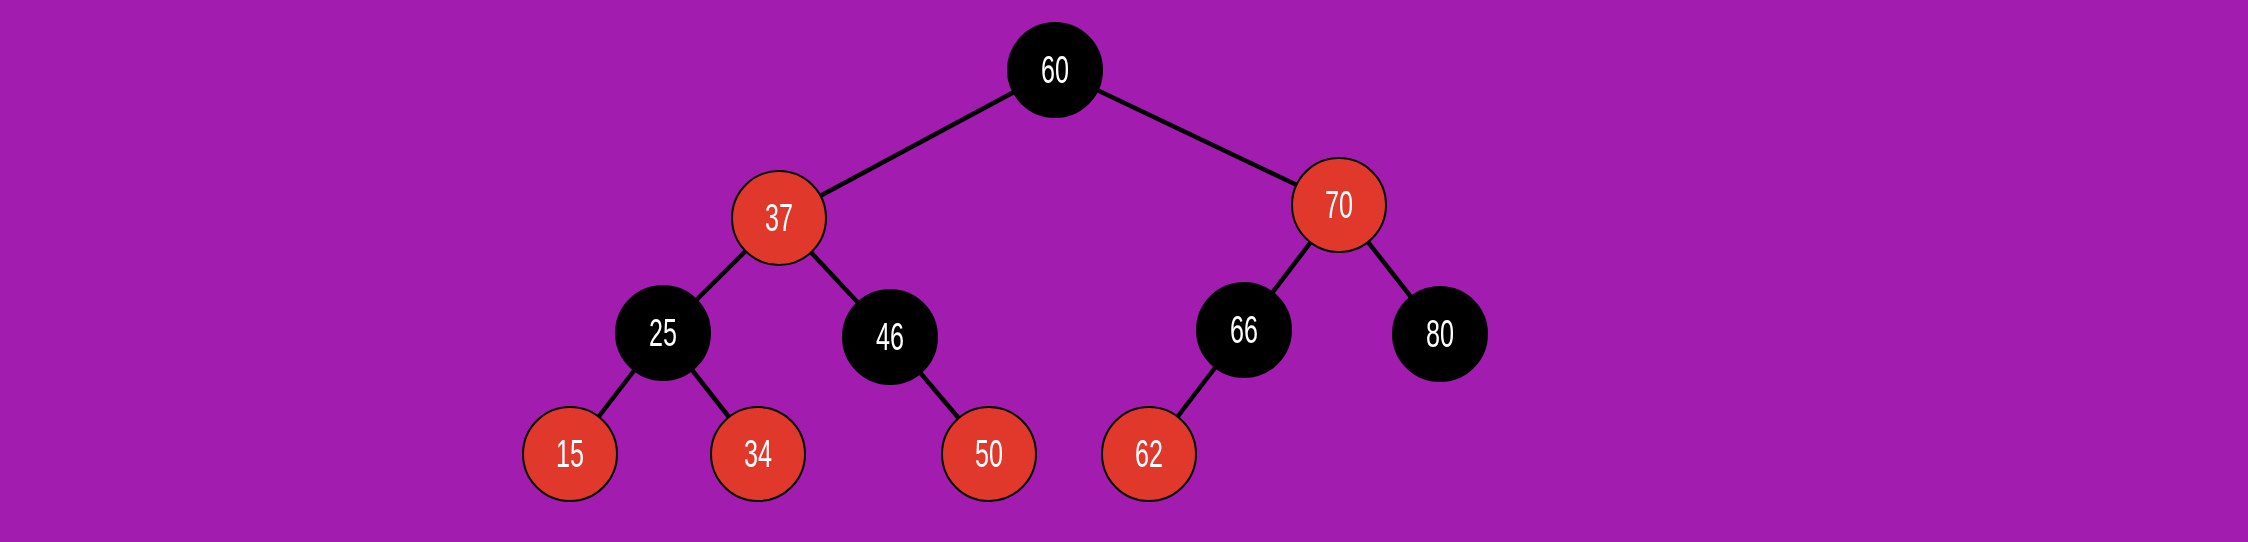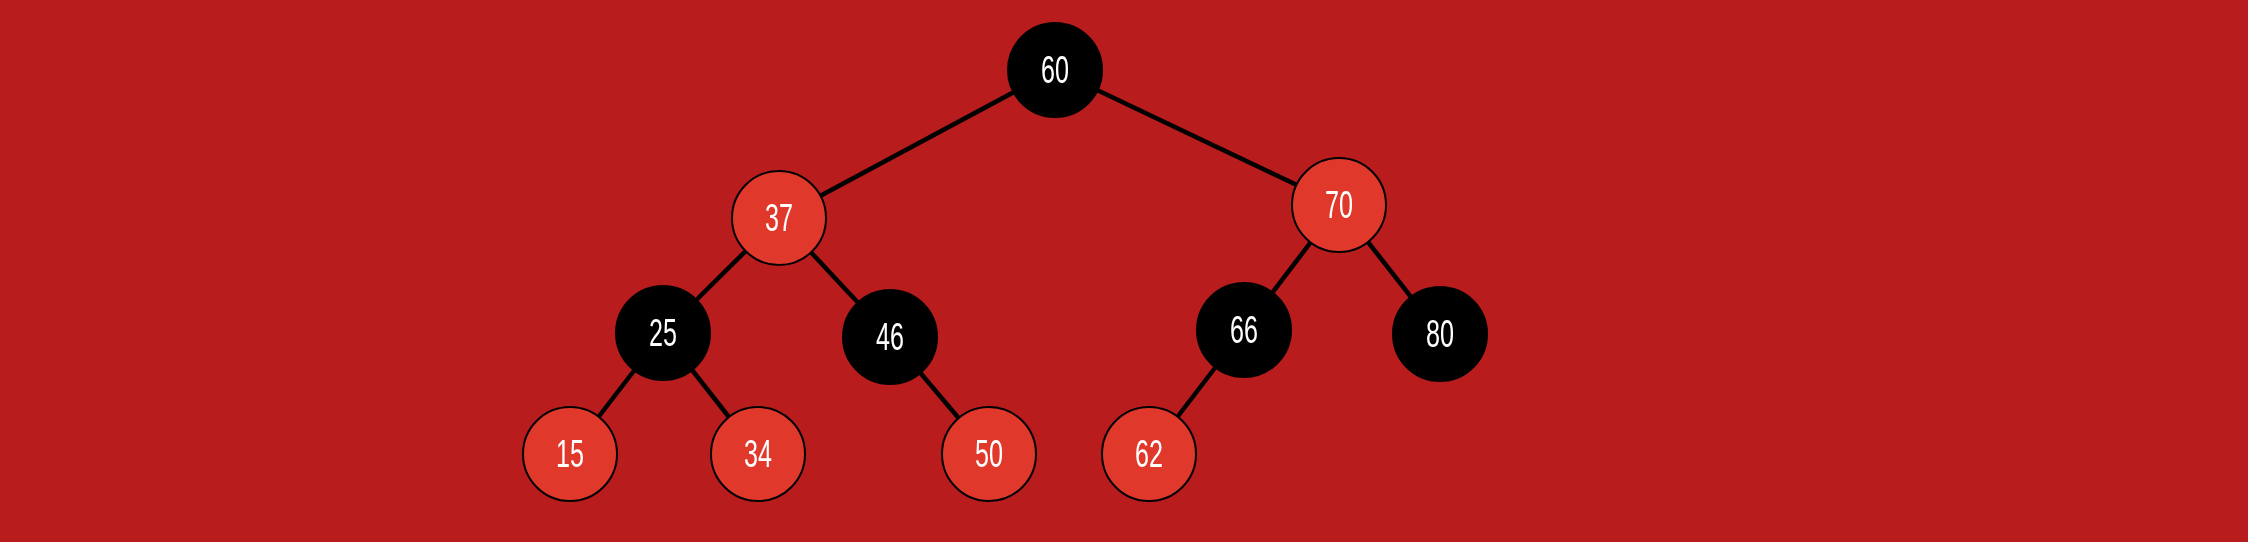--- a/index.html
+++ b/index.html
@@ -10,21 +10,21 @@
   body {
     width: 2248px;
     height: 542px;
     overflow: hidden;
     font-family: "Liberation Sans", sans-serif;
   }
   .canvas {
     position: relative;
     width: 2248px;
     height: 542px;
-    background: #b91c1c;
+    background: #a21caf;
   }
   svg {
     display: block;
   }
   svg text {
     font-family: "Liberation Sans", sans-serif;
     font-weight: 400;
     user-select: none;
   }
 </style>

